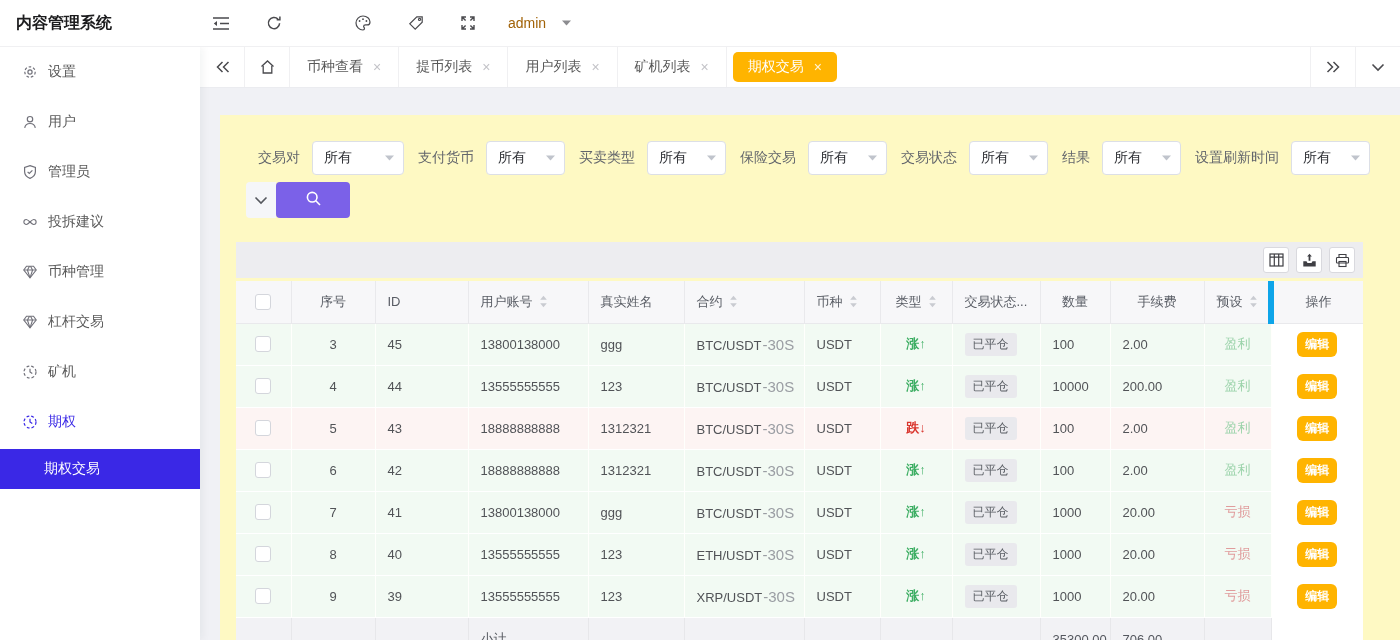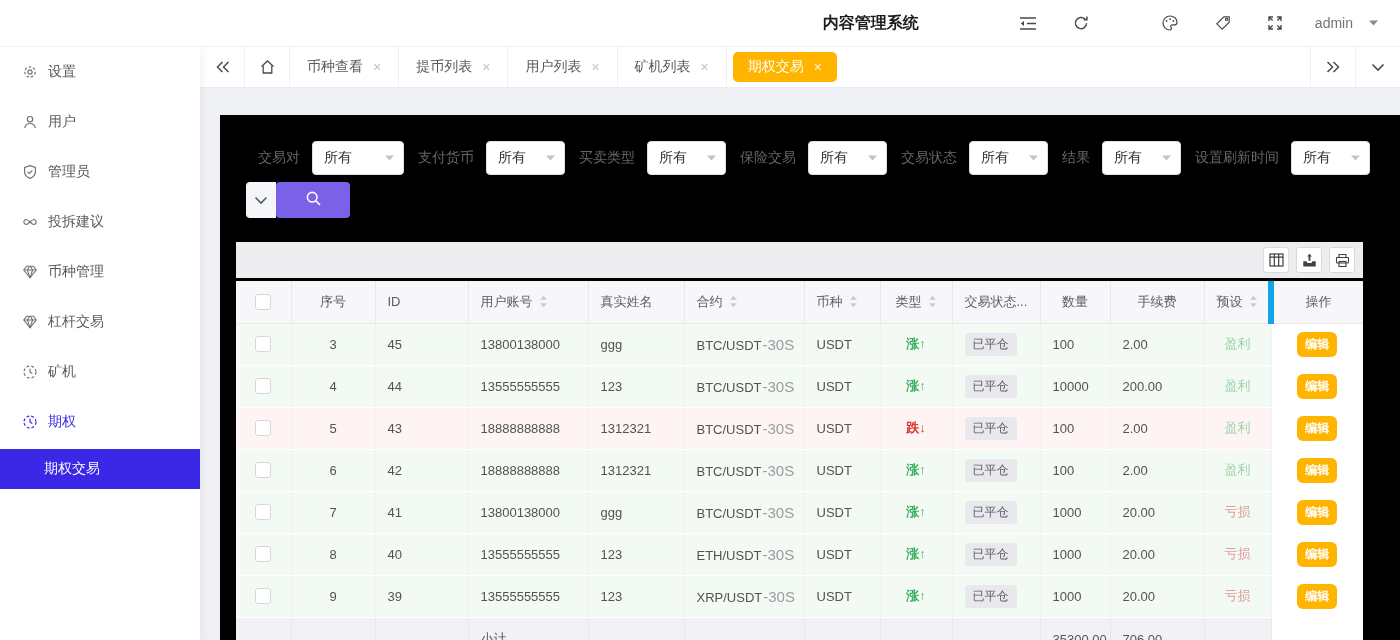--- a/index.html
+++ b/index.html
@@ -6,28 +6,28 @@
     --accent:#3a28e6; --btn-purple:#7b61e8; --amber:#ffb400;
     --up:#3dae63; --down:#d9342c; --profit:#9bd3aa; --loss:#e09c9c;
     --row-green:#f2faf3; --row-pink:#fdf4f3;
   }
   *{box-sizing:border-box;margin:0;padding:0}
   html,body{width:1400px;height:640px;overflow:hidden}
   body{font-family:"Liberation Sans","DejaVu Sans",sans-serif;background:#f0f1f5;position:relative;color:#333}
 
   
   header{position:absolute;top:0;left:0;right:0;height:47px;background:#fff;display:flex;
-    align-items:center;justify-content:flex-end;padding:0 22px 0 16px;z-index:6;border-bottom:1px solid #f0f0f2}
+    align-items:center;justify-content:flex-start;padding:0 22px 0 16px;z-index:6;border-bottom:1px solid #f0f0f2}
   .h-left{display:flex;align-items:center}
   .app-title{font-size:16px;font-weight:bold;color:#1c1c1e;width:196px}
   .hicon{display:inline-flex;align-items:center;justify-content:center;color:#4a4a4e;cursor:pointer}
   .h-left .hicon{margin-right:36px}
   .h-right{display:flex;align-items:center}
   .h-right .hicon{margin-left:36px}
-  .admin{display:flex;align-items:center;gap:16px;margin-left:32px;font-size:14px;color:#737373;cursor:pointer}
+  .admin{display:flex;align-items:center;gap:16px;margin-left:32px;font-size:14px;color:#a16207;cursor:pointer}
   .admin-caret{color:#8c8c90;display:inline-flex}
 
   
   aside{position:absolute;top:47px;left:0;bottom:0;width:200px;background:#fff;z-index:5;
     box-shadow:3px 0 8px rgba(29,35,41,.05)}
   .side-item{height:50px;display:flex;align-items:center;padding-left:22px;font-size:14px;color:#595959;cursor:pointer}
   .side-item .s-icon{width:16px;display:inline-flex;color:#71717a;margin-right:10px}
   .side-item.purple,.side-item.purple .s-icon{color:var(--accent)}
   .side-sub-active{height:40px;margin-top:2px;background:var(--accent);color:#fff;font-size:14px;
     display:flex;align-items:center;padding-left:44px;cursor:pointer}
@@ -40,21 +40,21 @@
   .tb-right{margin-left:auto;display:flex;height:100%}
   .tb-right .tb-btn{border-right:none;border-left:1px solid #f0f0f2}
   .tabs-strip{display:flex;height:100%;align-items:center}
   .tab{display:flex;align-items:center;gap:10px;height:100%;padding:0 17px;font-size:14px;color:#595959;
     border-right:1px solid #f0f0f2;cursor:pointer;white-space:nowrap}
   .tab-close{color:#c3c3c8;font-size:14px;line-height:1}
   .tab.active{background:var(--amber);color:#fff;border:none;border-radius:5px;height:30px;margin:0 5px 0 6px;padding:0 15px}
   .tab.active .tab-close{color:rgba(255,255,255,.85)}
 
   
-  .panel{position:absolute;top:115px;left:220px;right:0;bottom:0;background:#000000}
+  .panel{position:absolute;top:115px;left:220px;right:0;bottom:0;background:#fef9c3}
 
   .filters{display:flex;align-items:center;flex-wrap:nowrap;padding:26px 10px 0 38px;gap:14px}
   .fgroup{display:flex;align-items:center;gap:12px;flex:none}
   .flabel{font-size:14px;color:#63666c;white-space:nowrap}
   .sel{width:79px;height:34px;border:1px solid #dcdfe6;border-radius:4px;background:#fff;display:flex;
     align-items:center;justify-content:space-between;padding:0 9px 0 11px;font-size:14px;color:#2f3136;cursor:pointer}
   .sel.wide{width:92px}
   .sel-caret{color:#c0c4cc;display:inline-flex}
 
   .search-row{display:flex;align-items:center;margin:7px 0 0 26px}

